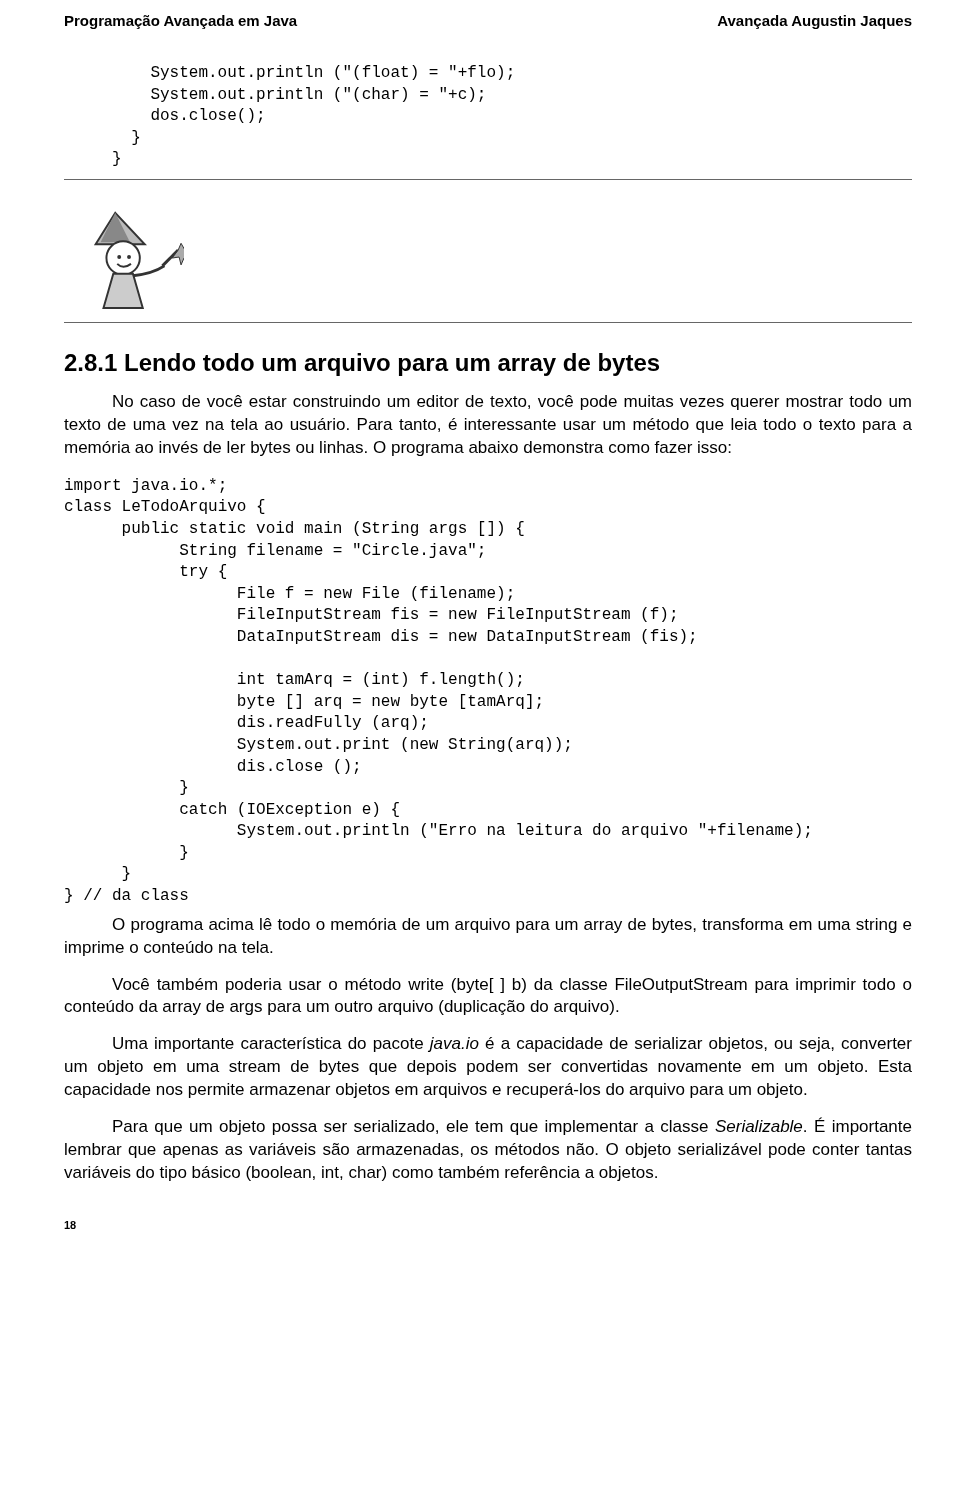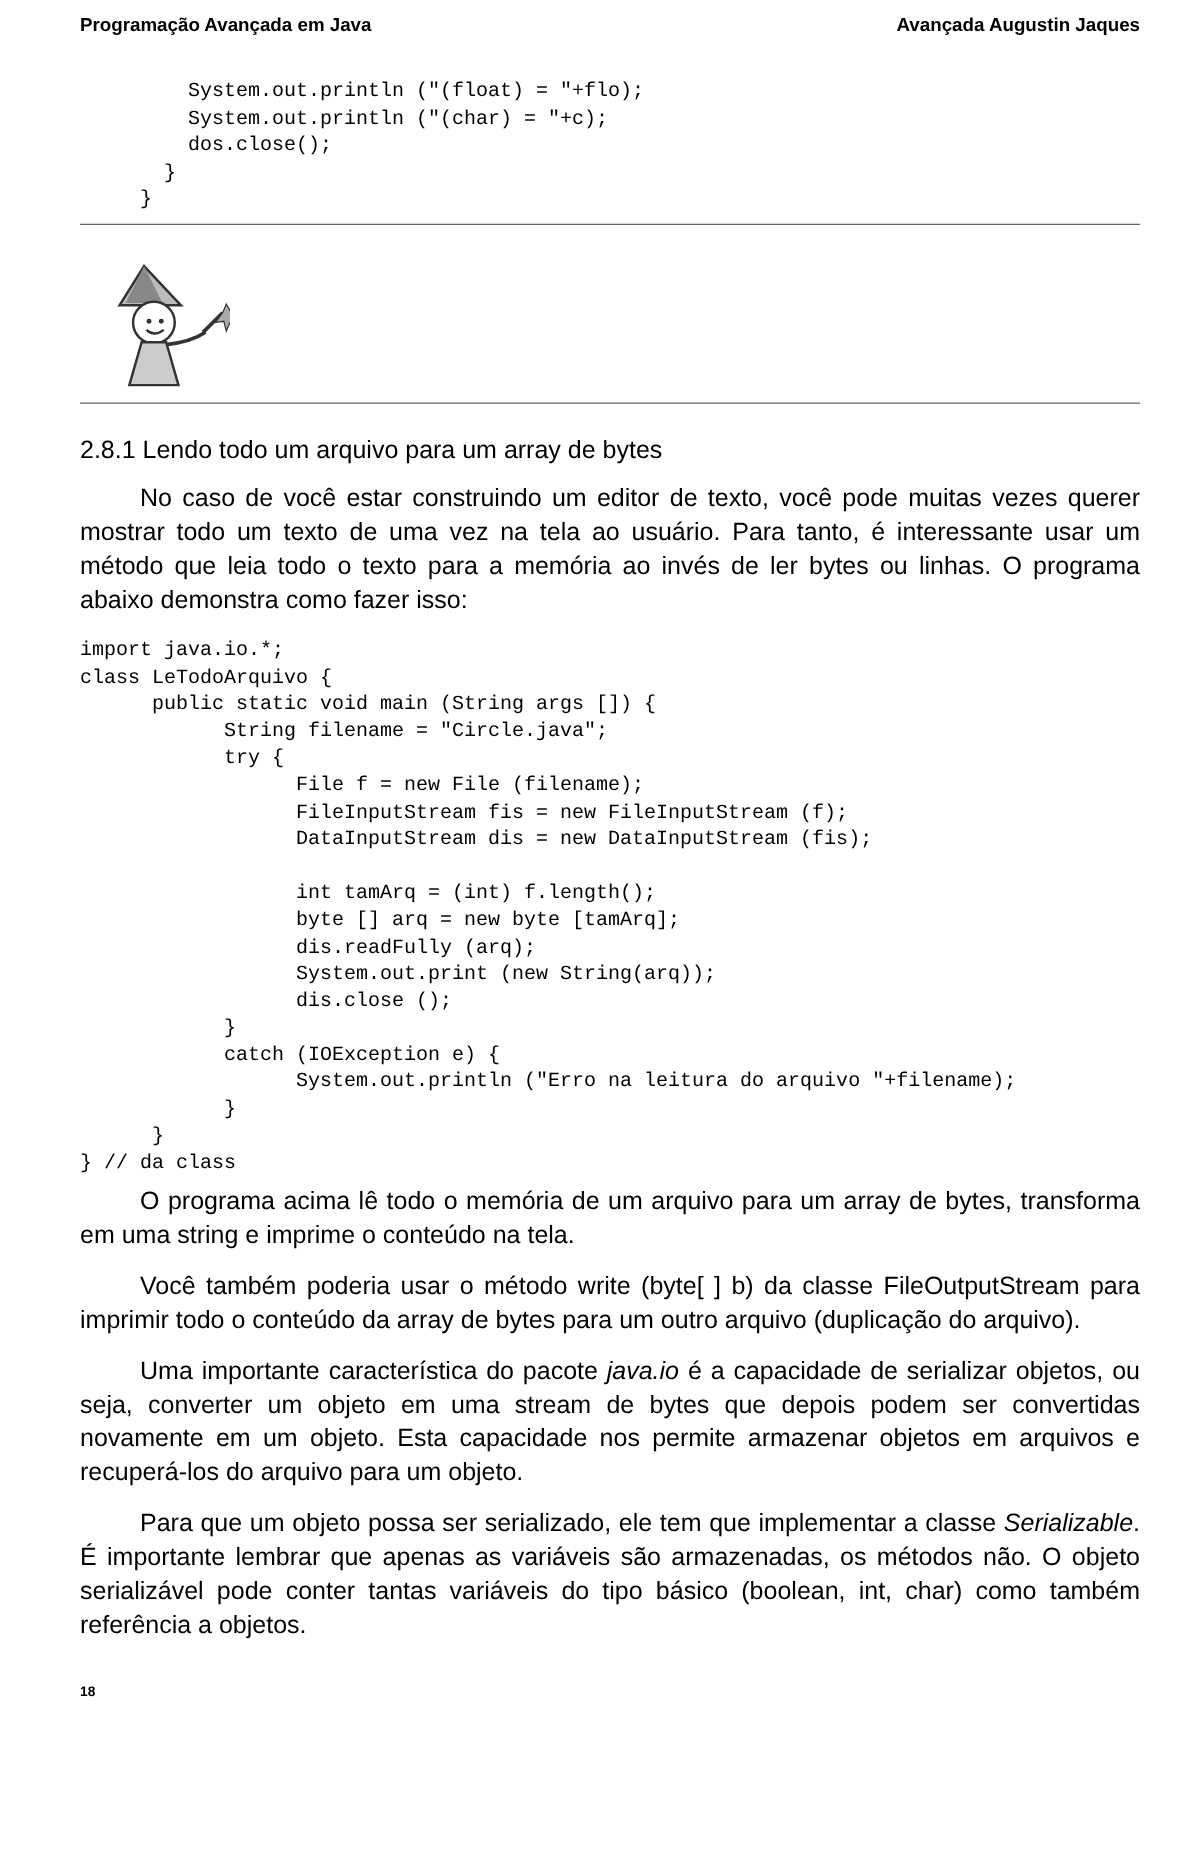--- a/index.html
+++ b/index.html
@@ -47,31 +47,31 @@
   }
   .callout-icon {
     flex: 0 0 108px;
     height: 110px;
   }
   .callout-text {
     font-size: 16.5px;
     line-height: 1.35;
   }
   .section-title {
-    font-weight: normal;
-    font-size: 20px;
+    font-weight: bold;
+    font-size: 24px;
     margin: 26px 0 14px 0;
   }
   .section-title-big {
     font-weight: bold;
     font-size: 22px;
     margin: 30px 0 14px 0;
   }
   .body-text {
-    font-size: 20px;
+    font-size: 17px;
     line-height: 1.35;
     text-align: justify;
     margin: 0 0 14px 0;
   }
   .indent { text-indent: 48px; }
   .italic { font-style: italic; }
   .pagenum {
     font-weight: bold;
     font-size: 11px;
     margin-top: 34px;
@@ -139,21 +139,21 @@
                   dis.close ();
             }
             catch (IOException e) {
                   System.out.println ("Erro na leitura do arquivo "+filename);
             }
       }
 } // da class</pre>
 
   <p class="body-text indent">O programa acima lê todo o memória de um arquivo para um array de bytes, transforma em uma string e imprime o conteúdo na tela.</p>
 
-  <p class="body-text indent">Você também poderia usar o método write (byte[ ] b) da classe FileOutputStream para imprimir todo o conteúdo da array de bytes para um outro arquivo (duplicação do arquivo).</p>
+  <p class="body-text indent">Você também poderia usar o método write (byte[ ] b) da classe FileOutputStream para imprimir todo o conteúdo da array de args para um outro arquivo (duplicação do arquivo).</p>
 
 
   <p class="body-text indent">
     <span>Uma importante característica do pacote </span><span class="italic">java.io</span><span> é a capacidade de serializar objetos, ou seja, converter um objeto em uma stream de bytes que depois podem ser convertidas novamente em um objeto. Esta capacidade nos permite armazenar objetos em arquivos e recuperá-los do arquivo para um objeto.</span>
   </p>
 
   <p class="body-text indent">
     <span>Para que um objeto possa ser serializado, ele tem que implementar a classe </span><span class="italic">Serializable</span><span>. É importante lembrar que apenas as variáveis são armazenadas, os métodos não. O objeto serializável pode conter tantas variáveis do tipo básico (boolean, int, char) como também referência a objetos.</span>
   </p>
 

